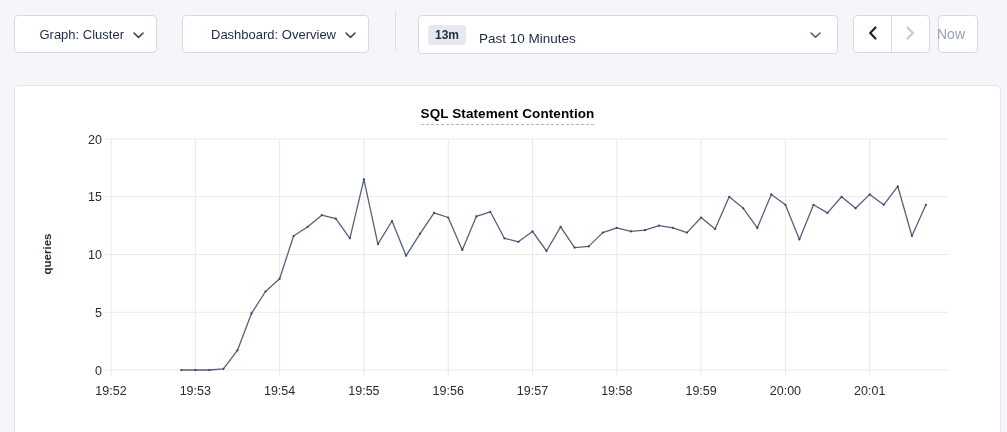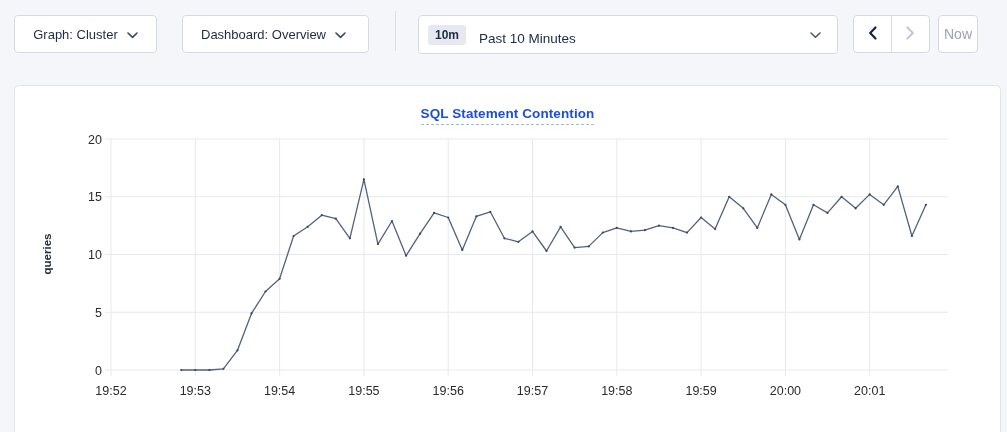--- a/index.html
+++ b/index.html
@@ -9,21 +9,21 @@
     background: #f4f6fa;
     font-family: "Liberation Sans", sans-serif;
     overflow: hidden;
     position: relative;
   }
   
   .toolbar { position: absolute; top: 15px; left: 14px; width: 988px; height: 38px; }
   .btn {
     position: absolute; top: 0; height: 38px;
     background: #ffffff; border: 1px solid #d6dae2; border-radius: 4px;
-    display: flex; align-items: center; justify-content: center;
+    display: flex; align-items: center; justify-content: flex-end;
     font-size: 13px; font-weight: 500; color: #1e2b45;
     cursor: pointer; gap: 9px; padding: 0 12px;
   }
   .dd-chevron { display: inline-flex; margin-top: 2px; }
   .graph-btn { left: 0; width: 143px; }
   .dash-btn  { left: 168px; width: 187px; padding-left: 8px; }
   .tb-divider {
     position: absolute; left: 381px; top: -4px; width: 1px; height: 40px;
     background: #d9dde4;
   }
@@ -55,21 +55,21 @@
   .card {
     position: absolute; left: 14px; top: 85px; width: 987px; height: 360px;
     background: #ffffff; border: 1px solid #e1e4ea; border-radius: 5px;
   }
   .chart-title-row {
     position: absolute; top: 18px; left: 0; width: 100%;
     text-align: center;
   }
   .chart-title {
     display: inline-block;
-    font-size: 13.5px; font-weight: 700; color: #1d4ed8;
+    font-size: 13.5px; font-weight: 700; color: #000000;
     border-bottom: 1px dashed #a9bad3; padding-bottom: 3px;
     cursor: help; letter-spacing: .1px;
   }
   .chart-svg { position: absolute; left: 0; top: 0; }
   .tick-text { font-size: 12.5px; fill: #2b2b2b; font-family: "Liberation Sans", sans-serif; }
   .ylab-text { font-size: 11.5px; font-weight: 700; fill: #242a35; font-family: "Liberation Sans", sans-serif; }
 </style>
 </head>
 <body>
 
@@ -89,21 +89,21 @@
     <span class="dd-chevron">
       <svg width="11" height="7" viewBox="0 0 11 7">
           <path d="M1 1 L5.5 5.3 L10 1" fill="none" stroke="#39455f" stroke-width="1.6" stroke-linecap="round" stroke-linejoin="round"></path>
         </svg>
     </span>
   </div>
 
   <div class="tb-divider"></div>
 
   <div class="time-selector">
-    <span class="time-badge">10m</span>
+    <span class="time-badge">13m</span>
     <span class="time-label">Past 10 Minutes</span>
     <span class="dd-chevron">
       <svg width="11" height="7" viewBox="0 0 11 7">
           <path d="M1 1 L5.5 5.3 L10 1" fill="none" stroke="#4a5569" stroke-width="1.5" stroke-linecap="round" stroke-linejoin="round"></path>
         </svg>
     </span>
   </div>
 
   <div class="arrow-group">
     <button class="arrow-btn">

